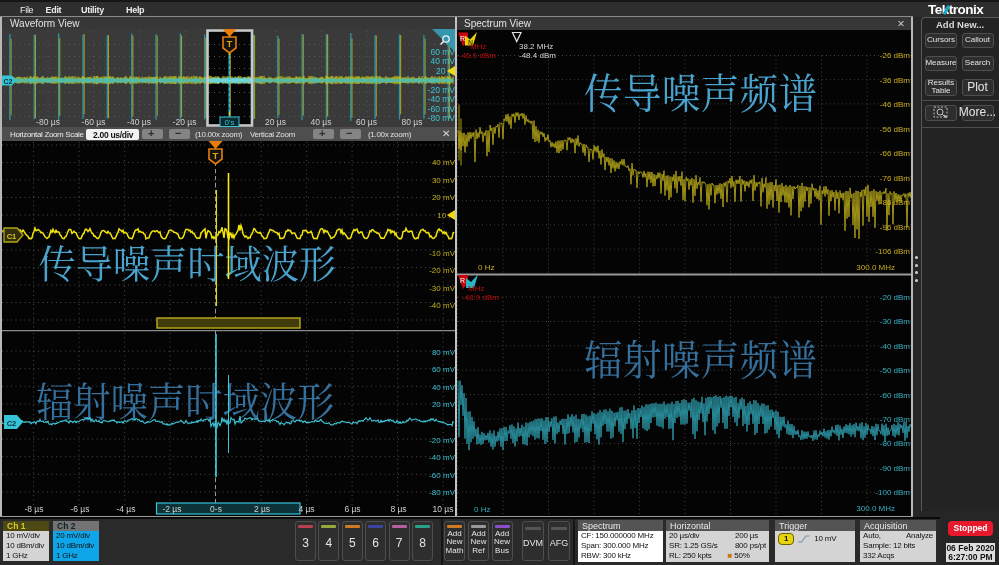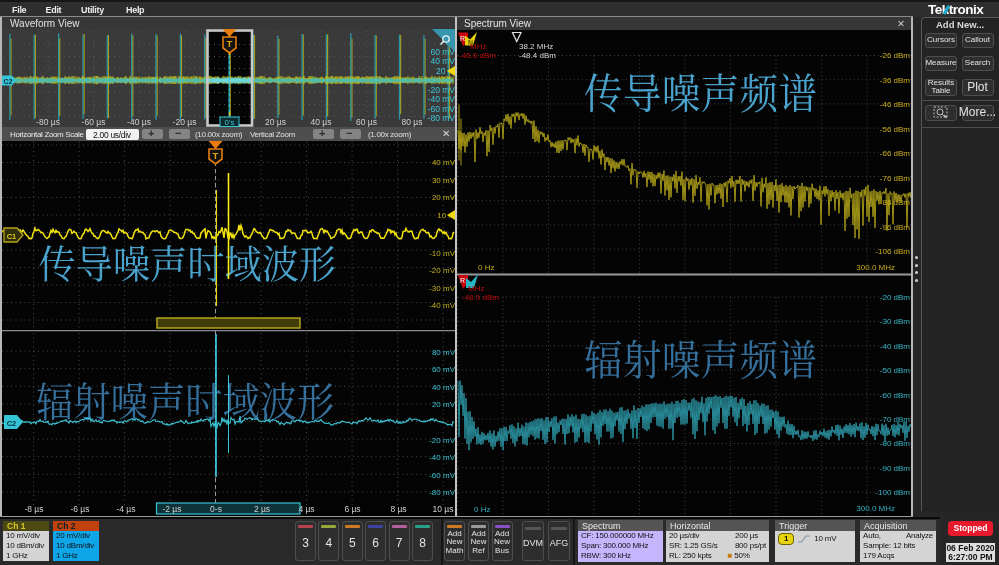--- a/index.html
+++ b/index.html
@@ -16,21 +16,21 @@
       <path id="g5" d="M766 83 755 91C783 113 813 155 820 188C876 228 926 116 766 83ZM270 771 308 847C317 844 325 835 329 823C470 768 577 720 655 687L651 672C491 716 335 759 270 771ZM655 53C655 111 656 168 659 223H322L330 252H660C668 409 687 549 725 666C647 781 546 860 416 927L424 945C559 892 664 823 746 725C774 793 810 852 855 899C892 941 938 968 963 944C973 934 968 909 950 881L966 725L954 723C944 763 928 807 917 831C909 849 901 847 890 835C847 798 814 740 788 669C841 591 883 497 918 381C946 383 955 378 960 365L864 334C837 437 805 523 766 597C739 495 725 375 720 252H943C957 252 966 248 969 237C938 208 890 169 890 169L846 223H719C718 180 718 136 719 93C744 89 753 77 754 65ZM421 394H550V567H421ZM366 365V673H374C402 673 421 658 421 652V596H550V647H559C577 647 606 633 606 627V399C621 396 634 389 638 384L573 334L542 365H431L366 337ZM30 764 75 847C85 843 91 832 94 820C208 749 295 688 356 646L350 634L224 687V358H338C352 358 362 353 365 342C335 312 287 271 287 271L245 328H224V98C249 94 258 84 260 70L160 59V328H39L47 358H160V714C103 737 56 755 30 764Z"></path>
       <path id="g6" d="M97 674C86 674 53 674 53 674V696C74 698 89 700 102 710C124 724 129 804 115 907C118 939 129 957 147 957C181 957 199 931 201 888C205 806 177 759 177 713C176 690 182 658 191 627C205 579 286 348 328 223L309 218C139 618 139 618 121 653C112 673 108 674 97 674ZM116 51 106 60C149 90 201 144 219 188C291 228 331 86 116 51ZM46 275 36 284C78 311 125 360 138 402C208 444 251 304 46 275ZM592 237V437H427V400V237ZM364 207V401C364 582 350 783 241 949L256 960C394 818 421 623 426 466H488C516 579 559 672 618 748C540 830 437 896 307 943L315 959C458 920 567 862 651 787C719 860 804 915 906 955C919 922 943 902 973 898L975 889C867 858 772 811 694 746C767 669 817 578 853 476C877 475 887 472 895 463L823 395L778 437H655V237H833L799 362L812 369C840 338 887 281 912 250C932 249 943 246 951 239L872 164L829 207H655V86C682 82 692 71 694 57L592 47V207H439L364 175ZM781 466C753 556 711 637 654 708C589 643 540 562 510 466Z"></path>
       <path id="g7" d="M855 59C783 175 683 275 574 348L585 365C709 306 826 218 909 121C931 125 940 123 947 113ZM860 316C776 447 663 549 533 621L543 638C689 579 818 491 913 376C937 381 946 378 952 368ZM877 569C781 744 648 857 484 938L492 956C677 889 824 788 935 627C958 631 967 628 974 617ZM396 154V422H239V154ZM39 422 47 450H174C173 623 155 804 36 951L50 962C215 825 237 625 239 450H396V951H406C438 951 459 935 460 930V450H601C614 450 625 446 628 435C595 404 544 362 544 362L497 422H460V154H578C592 154 601 149 604 138C571 108 519 66 519 66L473 125H62L70 154H174V422Z"></path>
       <path id="g8" d="M879 60 833 118H400L408 147H938C952 147 961 142 964 131C931 101 879 60 879 60ZM274 74 181 45C173 90 158 156 141 224H34L42 254H134C114 333 91 414 72 471C57 476 40 483 29 489L99 546L132 512H220V681C141 701 75 717 38 724L86 808C95 804 104 796 107 783L220 735V959H229C261 959 281 944 281 940V708L407 649L403 634L281 666V512H385C399 512 407 507 410 496C383 469 338 435 338 435L299 483H281V349C305 346 314 337 316 323L225 312V483H132C152 418 176 333 197 254H401C414 254 423 249 426 238C396 209 347 172 347 172L303 224H204C217 174 228 128 235 92C259 94 270 85 274 74ZM634 551V683H488V551ZM692 551H845V683H692ZM488 936V887H845V945H854C875 945 906 930 907 923V562C928 558 944 551 951 543L871 481L835 521H493L427 489V958H437C463 958 488 943 488 936ZM488 857V712H634V857ZM804 270V394H533V270ZM533 453V424H804V463H814C834 463 866 449 867 443V282C886 278 903 270 910 262L830 201L794 240H538L471 210V473H480C506 473 533 459 533 453ZM692 857V712H845V857Z"></path>
       <path id="g9" d="M553 419 540 424C576 482 613 573 611 643C675 707 747 550 553 419ZM127 141V579H46L55 608H315C255 724 158 833 35 909L45 924C201 850 324 743 394 608H397V860C397 875 393 881 373 881C352 881 253 873 253 873V889C297 895 322 904 337 915C350 924 355 942 358 960C448 951 458 919 458 867V216C479 212 496 204 503 197L421 134L389 173H282C299 145 320 110 334 84C355 82 367 74 370 59L264 43C260 81 251 136 244 173H200ZM397 579H187V462H397ZM894 243 851 302H826V93C850 90 860 81 863 67L761 55V302H485L493 332H761V854C761 871 756 876 736 876C714 876 604 868 604 868V883C652 889 679 898 695 910C709 920 716 938 719 959C814 949 826 914 826 861V332H948C962 332 971 327 974 316C943 285 894 243 894 243ZM397 432H187V331H397ZM397 301H187V203H397Z"></path>
       <path id="g10" d="M772 377 677 367C676 658 689 833 393 946L404 964C741 857 734 679 739 402C761 400 770 389 772 377ZM739 737 728 746C786 796 865 882 892 945C970 989 1010 832 739 737ZM354 440 258 430V731H270C292 731 317 718 317 710V467C342 464 352 455 354 440ZM227 523 135 494C113 590 73 681 30 739L44 749C104 703 156 628 190 542C212 543 223 534 227 523ZM883 63 838 119H480L488 148H660C654 195 645 253 637 293H585L519 261V533L422 503C351 755 245 869 47 950L54 969C276 903 395 792 480 550C505 551 514 547 519 536V756H530C556 756 580 740 580 734V322H840V736H849C869 736 900 721 901 715V329C918 327 932 320 938 313L864 255L831 293H668C691 254 716 198 736 148H939C953 148 963 143 966 132C934 102 883 63 883 63ZM439 315 395 370H320V230H474C487 230 497 225 499 214C470 185 422 146 422 146L379 200H320V87C344 84 354 75 356 61L260 51V370H182V164C204 161 212 152 214 139L126 129V370H32L40 400H492C506 400 515 395 518 384C488 354 439 315 439 315Z"></path>
       <path id="g11" d="M924 310 832 261C817 304 784 387 756 440L767 447C812 407 863 355 889 322C908 326 920 317 924 310ZM372 266 359 272C386 313 416 378 419 430C475 483 541 361 372 266ZM439 41 428 48C455 80 487 135 493 177C553 225 615 103 439 41ZM120 45 108 53C145 93 190 159 202 210C267 256 318 124 120 45ZM231 350C251 345 264 338 268 331L203 276L170 311H37L46 341H169V780C169 798 164 805 133 821L177 902C185 898 197 886 203 869C268 803 328 738 357 706L348 693L231 772ZM854 144 810 199H708C745 164 786 123 812 90C832 92 846 85 851 75L754 40C735 87 704 152 678 199H318L326 228H511V474H291L299 503H940C954 503 963 498 966 487C934 457 883 417 883 417L839 474H730V228H908C922 228 931 223 934 212C904 183 854 144 854 144ZM670 474H571V228H670ZM781 874H467V753H781ZM467 937V903H781V954H790C812 954 844 938 845 931V623C862 620 877 613 883 606L806 546L771 585H472L403 553V957H413C441 957 467 943 467 937ZM781 724H467V614H781Z"></path>
     </defs>
   </svg>
 <div class="abs" style="left:0;top:0;width:999px;height:17px;background:#2e2e2e;border-top:2px solid #161616"></div>
-<div class="lab" style="left:12.0px;top:4.5px;font-size:9px;letter-spacing:-0.3px;color:#ececec;font-weight:bold">File</div>
+<div class="lab" style="left:20px;top:4.5px;font-size:9px;letter-spacing:-0.3px;color:#ececec;font-weight:normal">File</div>
 <div class="lab" style="left:45.5px;top:4.5px;font-size:9px;letter-spacing:-0.3px;color:#ececec;font-weight:bold">Edit</div>
 <div class="lab" style="left:81.0px;top:4.5px;font-size:9px;letter-spacing:-0.3px;color:#ececec;font-weight:bold">Utility</div>
 <div class="lab" style="left:126.0px;top:4.5px;font-size:9px;letter-spacing:-0.3px;color:#ececec;font-weight:bold">Help</div>
 <div class="abs" style="left:0;top:16px;width:913px;height:1px;background:#8a8a8a"></div>
 <div class="abs" style="left:1px;top:17px;width:455px;height:12.5px;background:#373737;border-left:1px solid #777"></div>
 <div class="lab" style="left:10px;top:17.5px;font-size:10px;color:#e2e2e2">Waveform View</div>
 <div class="abs" style="left:457px;top:17px;width:456px;height:12.5px;background:#373737"></div>
 <div class="lab" style="left:464px;top:17.5px;font-size:10px;color:#e2e2e2">Spectrum View</div>
 <div class="lab" style="left:897px;top:17.5px;font-size:9.5px;color:#c8c8c8">✕</div>
 <svg style="position:absolute;left:1px;top:29px" width="455" height="98" viewBox="1 29 455 98">
@@ -69,21 +69,21 @@
     <path d="M2 75.5 h10 l4 5 l-4 5 h-10 z" fill="#35c3d5"></path>
     <text x="8" y="83.5" fill="#083038" font-size="7" font-weight="bold" text-anchor="middle">C2</text>
     <path d="M432 29 L455 29 L455 52 Z" fill="#3596ad"></path>
     <circle cx="446" cy="39" r="3.2" fill="none" stroke="#eaf6f8" stroke-width="1.3"></circle>
     <path d="M443.8 41.2 L440.5 44.5" stroke="#eaf6f8" stroke-width="1.5"></path>
     <path d="M455 66 v10 l-8 -5 z" fill="#f2d80c"></path>
   </svg>
 <div class="abs" style="left:1px;top:127px;width:455px;height:14px;background:#4e4e4e"></div>
 <div class="lab" style="left:10px;top:129.5px;font-size:8px;letter-spacing:-0.35px;color:#ececec">Horizontal Zoom Scale</div>
 <div class="abs" style="left:86px;top:128.5px;width:53px;height:11px;background:#f2f2f2;border-radius:2px"></div>
-<div class="lab" style="left:93px;top:129.5px;font-size:8.5px;letter-spacing:-0.3px;color:#111;font-weight:normal">2.00 us/div</div>
+<div class="lab" style="left:93px;top:129.5px;font-size:8.5px;letter-spacing:-0.3px;color:#111;font-weight:bold">2.00 us/div</div>
 <div class="abs" style="left:142px;top:129px;width:21px;height:10px;background:#848484;border-radius:2px"></div>
 <div class="lab" style="left:148px;top:126.5px;font-size:11px;color:#2e2e2e;font-weight:bold">+</div>
 <div class="abs" style="left:313px;top:129px;width:21px;height:10px;background:#848484;border-radius:2px"></div>
 <div class="lab" style="left:319px;top:126.5px;font-size:11px;color:#2e2e2e;font-weight:bold">+</div>
 <div class="abs" style="left:169px;top:129px;width:21px;height:10px;background:#848484;border-radius:2px"></div>
 <div class="lab" style="left:175px;top:126.5px;font-size:11px;color:#2e2e2e;font-weight:bold">−</div>
 <div class="abs" style="left:340px;top:129px;width:21px;height:10px;background:#848484;border-radius:2px"></div>
 <div class="lab" style="left:346px;top:126.5px;font-size:11px;color:#2e2e2e;font-weight:bold">−</div>
 <div class="lab" style="left:195px;top:129.5px;font-size:8px;letter-spacing:-0.3px;color:#e0e0e0">(10.00x zoom)</div>
 <div class="lab" style="left:250px;top:129.5px;font-size:8px;letter-spacing:-0.3px;color:#e0e0e0">Vertical Zoom</div>
@@ -246,38 +246,38 @@
 <div class="abs" style="left:921px;top:126.5px;width:78px;height:1px;background:#4e4e4e"></div>
 <div class="abs" style="left:915px;top:256px;width:4px;height:26px;display:flex;flex-direction:column;justify-content:space-between">
     <div style="width:3px;height:3px;background:#cfcfcf;border-radius:2px"></div>
     <div style="width:3px;height:3px;background:#cfcfcf;border-radius:2px"></div>
     <div style="width:3px;height:3px;background:#cfcfcf;border-radius:2px"></div>
     <div style="width:3px;height:3px;background:#cfcfcf;border-radius:2px"></div>
   </div>
 <div class="abs" style="left:0;top:517px;width:940px;height:48px;background:#2a2a2a;border-top:2px solid #0a0a0a"></div>
 <div class="abs" style="left:3px;top:520.5px;width:46px;height:10.5px;background:#4c4914;color:#d8c82a;font-size:8.5px;font-weight:bold;padding-left:4px">Ch 1</div>
 <div class="abs" style="left:3px;top:531px;width:46px;height:30px;background:#d4d4d4;color:#111;font-size:8px;letter-spacing:-0.2px;padding-left:3px;line-height:10px;white-space:nowrap">10 mV/div<br>10 dBm/div<br>1 GHz</div>
-<div class="abs" style="left:53px;top:520.5px;width:46px;height:10.5px;background:#c2410c;color:#0a2228;font-size:8.5px;font-weight:bold;padding-left:4px">Ch 2</div>
+<div class="abs" style="left:53px;top:520.5px;width:46px;height:10.5px;background:#737373;color:#0a2228;font-size:8.5px;font-weight:bold;padding-left:4px">Ch 2</div>
 <div class="abs" style="left:53px;top:531px;width:46px;height:30px;background:#0ea5e9;color:#111;font-size:8px;letter-spacing:-0.2px;padding-left:3px;line-height:10px;white-space:nowrap">20 mV/div<br>10 dBm/div<br>1 GHz</div>
 <div class="btn" style="left:295.0px;top:521px;width:21px;height:40px;font-size:12px;flex-direction:column"><div style="width:15px;height:3px;background:#b5434d;border-radius:1px;margin:-8px 0 8px 0"></div>3</div>
 <div class="btn" style="left:318.4px;top:521px;width:21px;height:40px;font-size:12px;flex-direction:column"><div style="width:15px;height:3px;background:#97a83b;border-radius:1px;margin:-8px 0 8px 0"></div>4</div>
 <div class="btn" style="left:341.8px;top:521px;width:21px;height:40px;font-size:12px;flex-direction:column"><div style="width:15px;height:3px;background:#cc7a26;border-radius:1px;margin:-8px 0 8px 0"></div>5</div>
 <div class="btn" style="left:365.2px;top:521px;width:21px;height:40px;font-size:12px;flex-direction:column"><div style="width:15px;height:3px;background:#3c43a0;border-radius:1px;margin:-8px 0 8px 0"></div>6</div>
 <div class="btn" style="left:388.6px;top:521px;width:21px;height:40px;font-size:12px;flex-direction:column"><div style="width:15px;height:3px;background:#b65f9f;border-radius:1px;margin:-8px 0 8px 0"></div>7</div>
 <div class="btn" style="left:412.0px;top:521px;width:21px;height:40px;font-size:12px;flex-direction:column"><div style="width:15px;height:3px;background:#2ba089;border-radius:1px;margin:-8px 0 8px 0"></div>8</div>
 <div class="btn" style="left:444.0px;top:521px;width:21px;height:40px;font-size:8px;line-height:8.5px;flex-direction:column"><div style="width:15px;height:3px;background:#cc7a26;border-radius:1px;margin:-2px 0 2px 0"></div>Add<br>New<br>Math</div>
 <div class="btn" style="left:468.0px;top:521px;width:21px;height:40px;font-size:8px;line-height:8.5px;flex-direction:column"><div style="width:15px;height:3px;background:#9a9a9a;border-radius:1px;margin:-2px 0 2px 0"></div>Add<br>New<br>Ref</div>
 <div class="btn" style="left:491.5px;top:521px;width:21px;height:40px;font-size:8px;line-height:8.5px;flex-direction:column"><div style="width:15px;height:3px;background:#8a4fc8;border-radius:1px;margin:-2px 0 2px 0"></div>Add<br>New<br>Bus</div>
 <div class="btn" style="left:522px;top:521px;width:22px;height:40px;font-size:9px;flex-direction:column"><div style="width:16px;height:3px;background:#555;border-radius:1px;margin:-8px 0 8px 0"></div>DVM</div>
 <div class="btn" style="left:548px;top:521px;width:22px;height:40px;font-size:9px;flex-direction:column"><div style="width:16px;height:3px;background:#555;border-radius:1px;margin:-8px 0 8px 0"></div>AFG</div>
 <div class="abs" style="left:440.5px;top:519px;width:2px;height:46px;background:#151515"></div>
 <div class="abs" style="left:572.5px;top:519px;width:2px;height:46px;background:#151515"></div>
 <div class="abs" style="left:578.0px;top:520px;width:85px;height:42px;background:#545454"></div>
 <div class="lab" style="left:582.0px;top:520.5px;font-size:9px;color:#e8e8e8">Spectrum</div>
-<div class="abs" style="left:578.0px;top:531px;width:85px;height:31px;background:#c4b5fd;color:#111;font-size:8px;letter-spacing:-0.2px;line-height:10.2px;padding:0 3px;white-space:nowrap">CF: 150.000000 MHz<br>Span: 300.000 MHz<br>RBW: 300 kHz</div>
+<div class="abs" style="left:578.0px;top:531px;width:85px;height:31px;background:#ffffff;color:#111;font-size:8px;letter-spacing:-0.2px;line-height:10.2px;padding:0 3px;white-space:nowrap">CF: 150.000000 MHz<br>Span: 300.000 MHz<br>RBW: 300 kHz</div>
 <div class="abs" style="left:666.0px;top:520px;width:103px;height:42px;background:#545454"></div>
 <div class="lab" style="left:670.0px;top:520.5px;font-size:9px;color:#e8e8e8">Horizontal</div>
 <div class="abs" style="left:666.0px;top:531px;width:103px;height:31px;background:#d4d4d4;color:#111;font-size:8px;letter-spacing:-0.2px;line-height:10.2px;padding:0 3px;white-space:nowrap">
     <div style="display:flex;justify-content:space-between">
       <span>20 µs/div</span>
       <span style="margin-right:8px">200 µs</span>
     </div>
     <div style="display:flex;justify-content:space-between">
       <span>SR: 1.25 GS/s</span>
       <span>800 ps/pt</span>
@@ -292,15 +292,15 @@
       </svg> 10 mV</div>
   </div>
 <div class="abs" style="left:860.0px;top:520px;width:76px;height:42px;background:#545454"></div>
 <div class="lab" style="left:864.0px;top:520.5px;font-size:9px;color:#e8e8e8">Acquisition</div>
 <div class="abs" style="left:860.0px;top:531px;width:76px;height:31px;background:#d4d4d4;color:#111;font-size:8px;letter-spacing:-0.2px;line-height:10.2px;padding:0 3px;white-space:nowrap">
     <div style="display:flex;justify-content:space-between">
       <span>Auto,</span>
       <span>Analyze</span>
     </div>
     <div>Sample: 12 bits</div>
-    <div>179 Acqs</div>
+    <div>332 Acqs</div>
   </div>
 <div class="abs" style="left:948px;top:520.5px;width:45px;height:15px;background:#e8192c;border-radius:4px;color:#fff;font-size:8.5px;font-weight:bold;display:flex;align-items:center;justify-content:center">Stopped</div>
 <div class="abs" style="left:946px;top:542.5px;width:49px;height:19px;background:#dedede;color:#111;font-size:8.5px;font-weight:bold;text-align:center;line-height:9.5px;padding-top:1px">06 Feb 2020<br>6:27:00 PM</div>
 </body></html>

